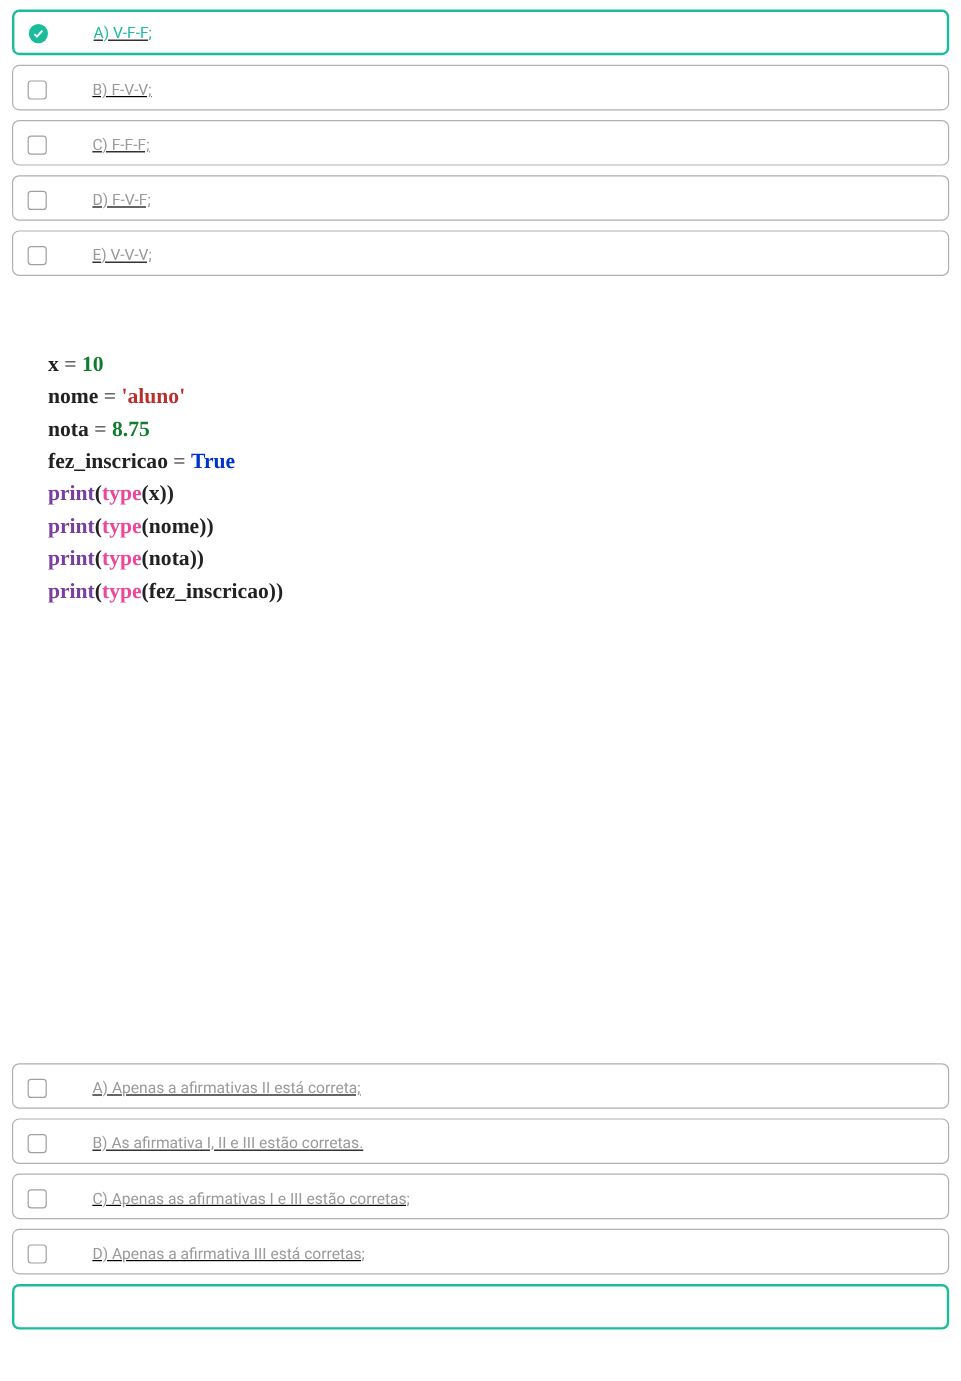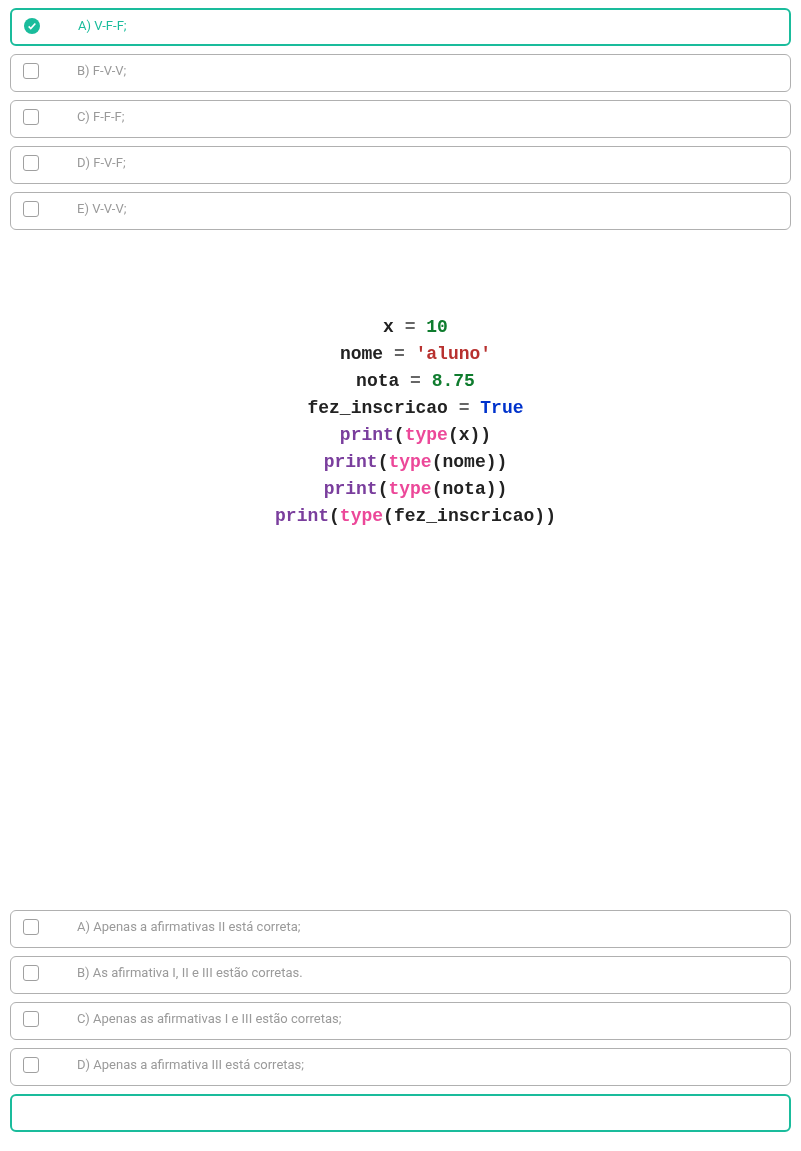--- a/index.html
+++ b/index.html
@@ -8,26 +8,27 @@
       box-sizing: border-box;
     }
     body {
       font-family: -apple-system, BlinkMacSystemFont, "Segoe UI", Roboto, "Helvetica Neue", Arial, sans-serif;
       background: #ffffff;
       padding: 8px 10px;
       width: 801px;
     }
     .option {
       display: flex;
-      align-items: flex-start;
+      align-items: flex-end;
       border: 1px solid #b0b0b0;
       border-radius: 6px;
       padding: 8px 12px;
       margin-bottom: 8px;
       min-height: 38px;
+      text-decoration: underline;
     }
     .option.selected {
       border: 2px solid #1abc9c;
     }
     .option.selected .option-label {
       color: #1abc9c;
     }
     .option-icon {
       width: 16px;
       height: 16px;
@@ -49,28 +50,27 @@
     .option-icon.checked svg {
       width: 10px;
       height: 10px;
     }
     .option-label {
       font-size: 13px;
       color: #9a9a9a;
       font-weight: 400;
     }
     .code-block {
-      margin-top: 84px;
+      margin-top: 60px;
       margin-bottom: 380px;
       padding-left: 30px;
-      font-family: Liberation Mono, monospace;
+      font-family: Liberation Serif, serif;
       font-size: 18px;
       line-height: 1.5;
       font-weight: 600;
-      text-align: center;
     }
     .code-line {
       white-space: pre;
     }
     .c-var { color: #222222; }
     .c-op { color: #666666; }
     .c-num { color: #0f7c2e; }
     .c-str { color: #b8312f; }
     .c-bool { color: #0033cc; font-weight: bold; }
     .c-func { color: #7a3e9d; }

